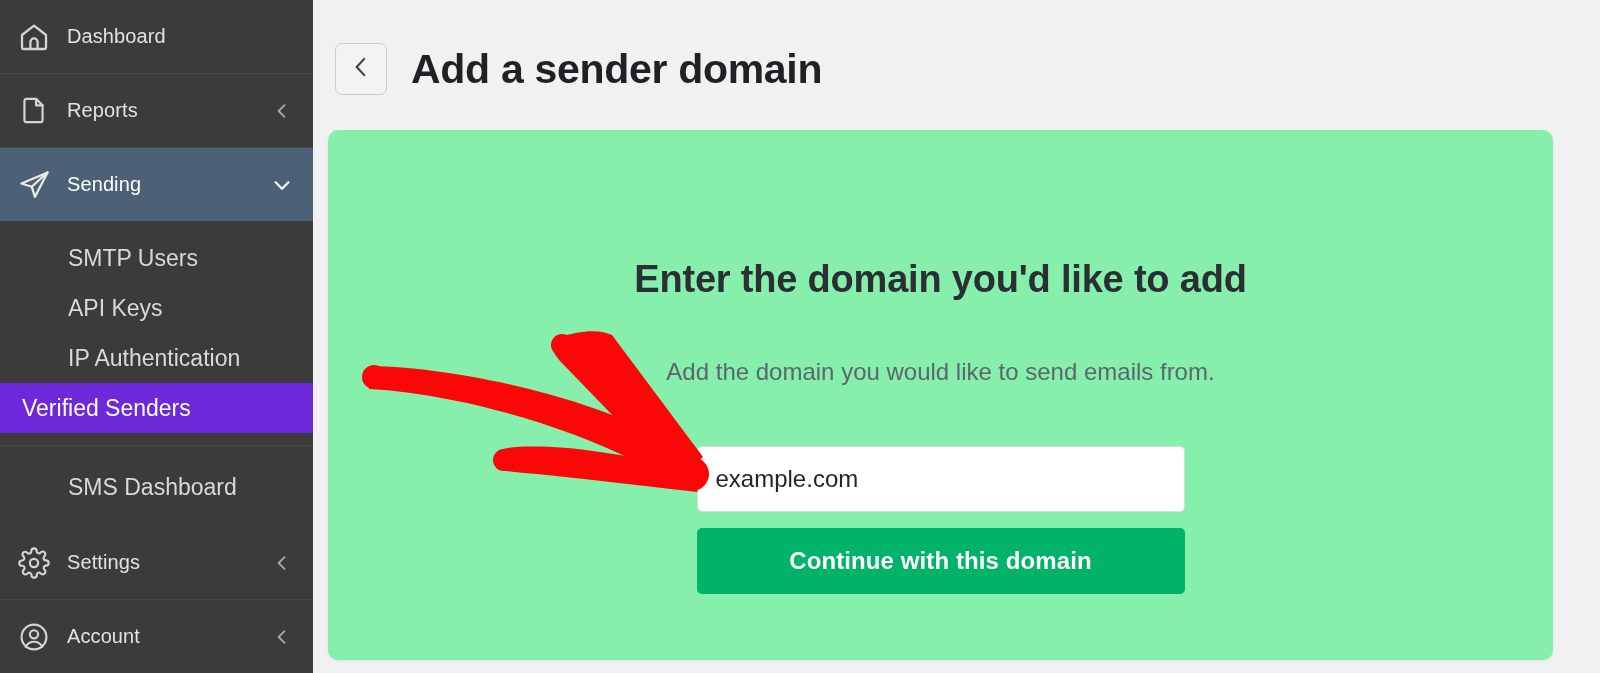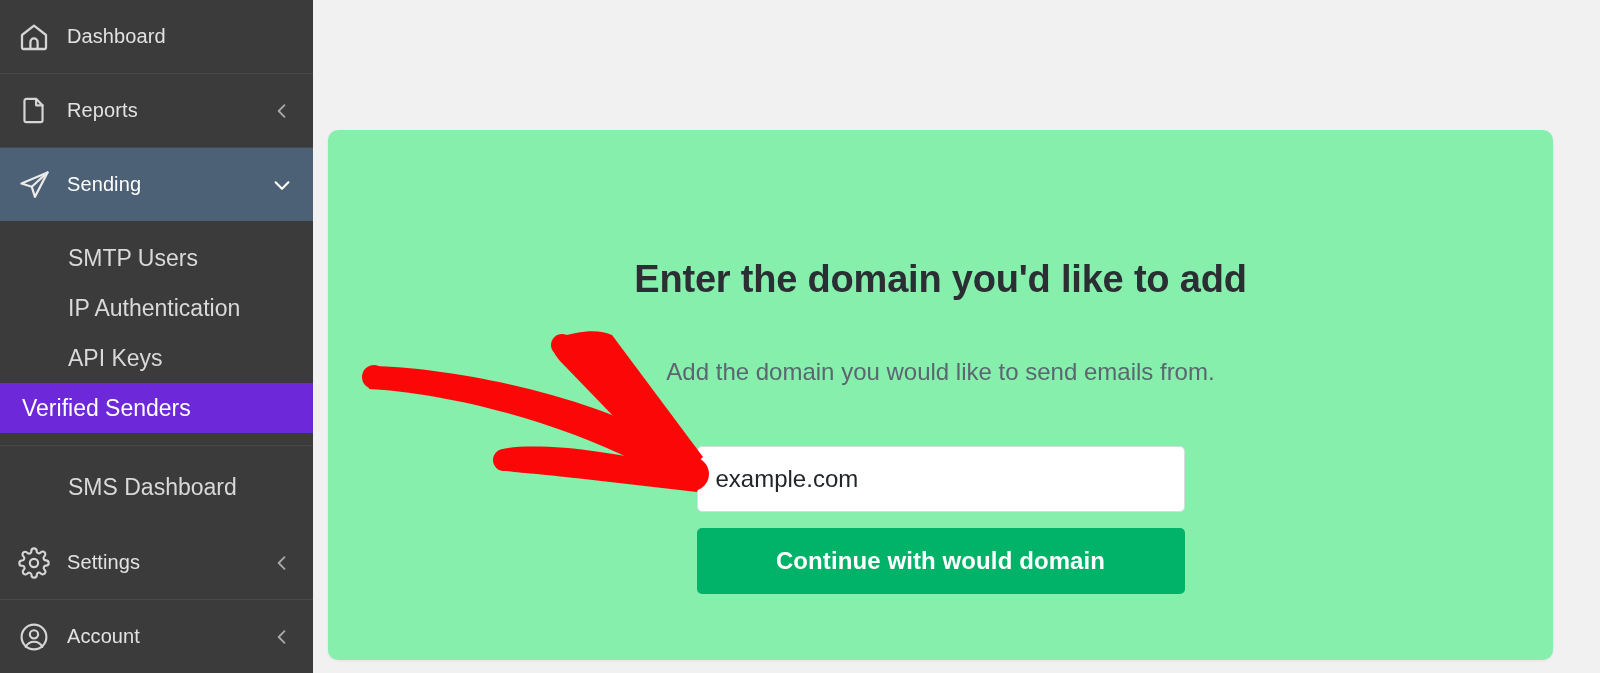--- a/index.html
+++ b/index.html
@@ -249,24 +249,24 @@
           <path d="M5 9 L12 16 L19 9"></path>
         </svg>
       </span>
     </div>
 
     <div class="subnav">
       <div class="subnav-item">
         <span>SMTP Users</span>
       </div>
       <div class="subnav-item">
+        <span>API Keys</span>
+      </div>
+      <div class="subnav-item">
         <span>IP Authentication</span>
-      </div>
-      <div class="subnav-item">
-        <span>API Keys</span>
       </div>
       <div class="subnav-item active">
         <span>Verified Senders</span>
       </div>
     </div>
     <div class="nav-divider"></div>
 
     <div class="subnav subnav-group2">
       <div class="subnav-item">
         <span>SMS Dashboard</span>
@@ -302,28 +302,38 @@
         <svg width="20" height="20" viewBox="0 0 24 24" fill="none" stroke="#a9a9a9" stroke-width="2.2" stroke-linecap="round" stroke-linejoin="round">
           <path d="M15 5 L8 12 L15 19"></path>
         </svg>
       </span>
     </div>
 
   </nav>
 
   <main class="main">
 
+    <div class="page-header">
+      <div class="back-button">
+        <span>
+          <svg width="26" height="26" viewBox="0 0 24 24" fill="none" stroke="#3b3f44" stroke-width="1.9" stroke-linecap="round" stroke-linejoin="round">
+            <path d="M15 4.5 L8 12 L15 19.5"></path>
+          </svg>
+        </span>
+      </div>
+      <h1 class="page-title">Add a sender domain</h1>
+    </div>
 
     <section class="card">
       <div class="card-inner">
         <h2 class="card-heading">Enter the domain you'd like to add</h2>
         <p class="card-sub">Add the domain you would like to send emails from.</p>
         <div class="form-area">
           <input class="domain-input" type="text" value="example.com" placeholder="example.com" style="">
-          <button class="submit-button">Continue with would domain</button>
+          <button class="submit-button">Continue with this domain</button>
         </div>
       </div>
     </section>
 
   </main>
 
   <svg class="arrow-overlay" viewBox="0 0 1600 673" xmlns="http://www.w3.org/2000/svg">
     <g fill="#fb0707">
 
       <path d="M372 366

